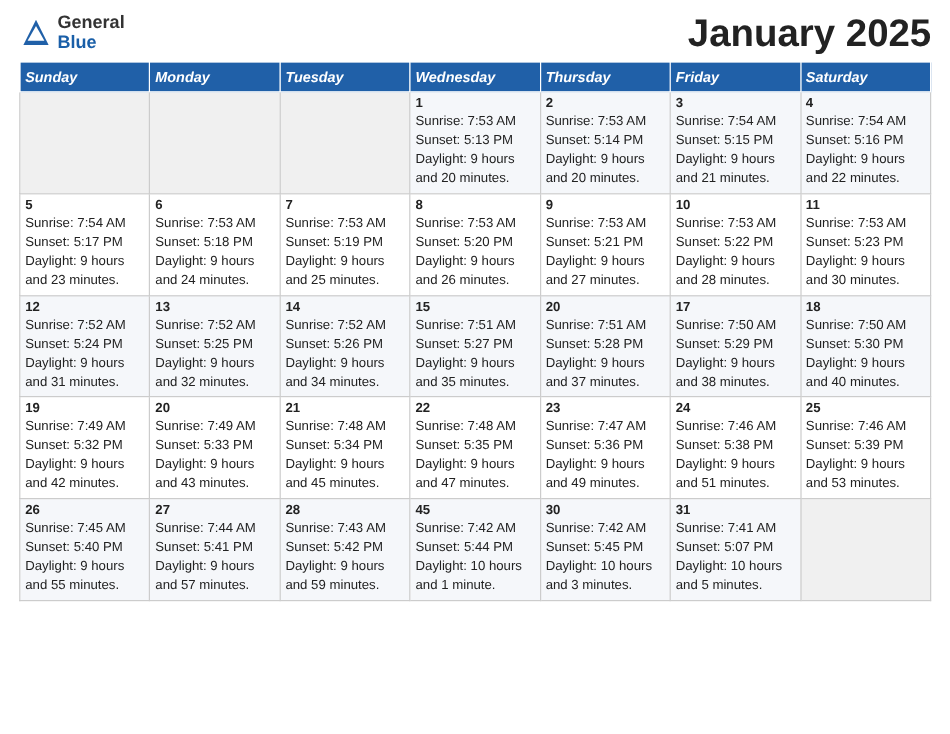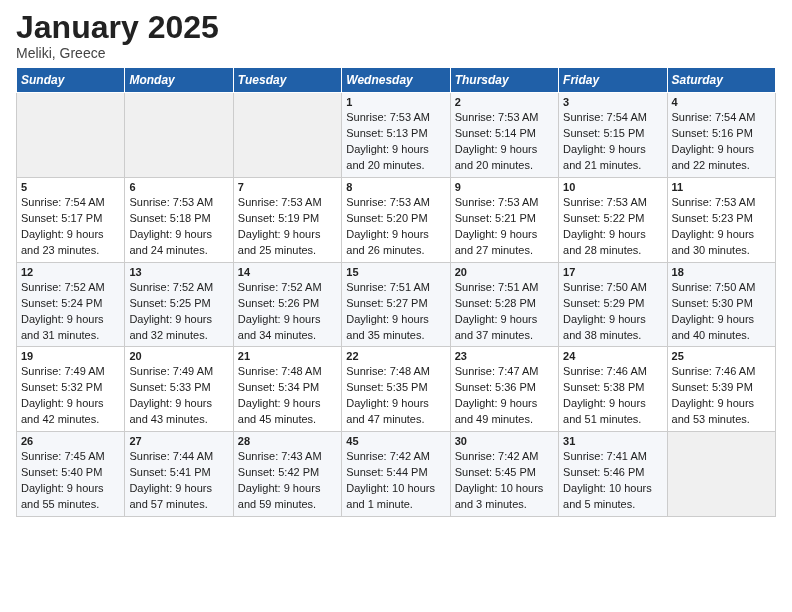--- a/index.html
+++ b/index.html
@@ -87,23 +87,36 @@
     }
     .empty-cell {
       background: #f0f0f0 !important;
     }
   </style>
 </head>
 <body>
 
 <div class="page">
   <div class="header">
+    <div class="logo">
+      <svg class="logo-icon" viewBox="0 0 32 32" xmlns="http://www.w3.org/2000/svg">
+        <polygon points="16,4 28,28 4,28" fill="#2060a8"></polygon>
+        <polygon points="16,10 24,24 8,24" fill="#fff"></polygon>
+      </svg>
+      <div>
+        <div style="font-size:15px;font-weight:bold;color:#333;line-height:1.15;">
+          <span style="color:#333;">General</span>
+        </div>
+        <div style="font-size:15px;font-weight:bold;color:#1a5fa8;line-height:1.15;">
+          <span style="color:#1a5fa8;">Blue</span>
+        </div>
+      </div>
+    </div>
     <div class="title-block">
       <div class="month-title">January 2025</div>
-      <div class="location">Meliki, Greece</div>
     </div>
   </div>
 
   <table class="calendar">
     <thead>
       <tr>
         <th>Sunday</th>
         <th>Monday</th>
         <th>Tuesday</th>
         <th>Wednesday</th>
@@ -301,20 +314,20 @@
           </td>
           <td>
             <span class="day-number">30</span>
             <div class="day-info" style="white-space: pre-line;">Sunrise: 7:42 AM
 Sunset: 5:45 PM
 Daylight: 10 hours and 3 minutes.</div>
           </td>
           <td>
             <span class="day-number">31</span>
             <div class="day-info" style="white-space: pre-line;">Sunrise: 7:41 AM
-Sunset: 5:46 PM
+Sunset: 5:07 PM
 Daylight: 10 hours and 5 minutes.</div>
           </td>
           <td class="empty-cell"></td>
         </tr>
       </tbody>
   </table>
 </div>
 
 </body></html>

